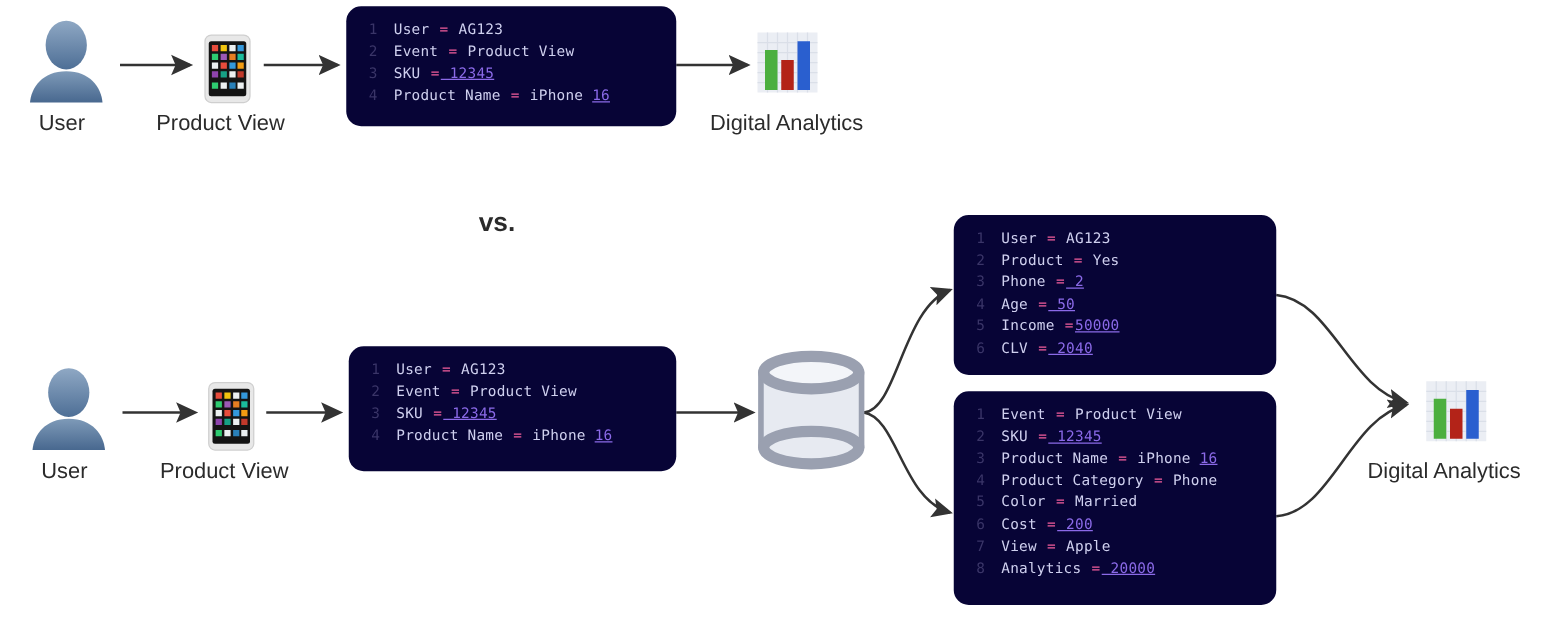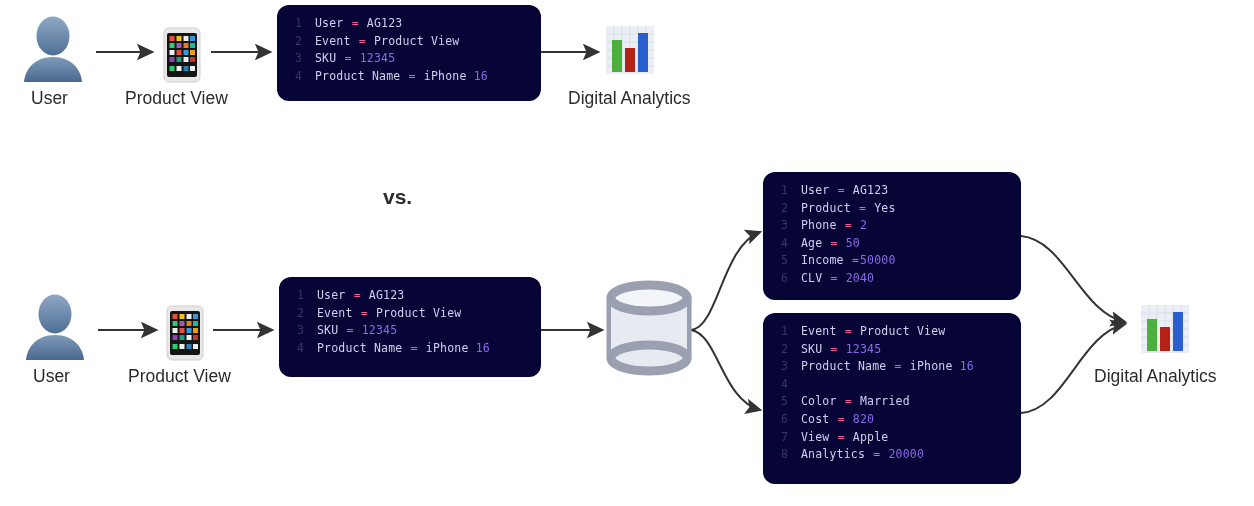--- a/index.html
+++ b/index.html
@@ -23,21 +23,21 @@
     letter-spacing:.2px;
     white-space:nowrap;
   }
   .cl{display:flex;align-items:baseline;height:17.6px;}
   .ln{
     width:28px;flex:none;color:#3a3568;font-size:11.5px;
     text-align:left;padding-left:8px;box-sizing:border-box;
   }
   .ctext{color:#cfd0ef;}
   .eq{color:#ef5d9b;padding:0 1px;}
-  .num{color:#8b6ae8;}
+  .num{color:#8b6ae8;text-decoration:underline;}
 
   
   .label{
     position:absolute;color:#2b2b2b;font-size:17.5px;
     font-family:"Liberation Sans",sans-serif;white-space:nowrap;
   }
   .vs{
     position:absolute;color:#2b2b2b;font-size:21px;font-weight:bold;
     font-family:"Liberation Sans",sans-serif;white-space:nowrap;
   }
@@ -178,21 +178,21 @@
         <line x1="32" y1="0" x2="32" y2="48"></line>
         <line x1="40" y1="0" x2="40" y2="48"></line>
       </g>
       <rect x="6" y="14" width="10" height="32" fill="#4caf3f"></rect>
       <rect x="19" y="22" width="10" height="24" fill="#b32318"></rect>
       <rect x="32" y="7" width="10" height="39" fill="#2a5fcf"></rect>
     </svg>
   </div>
   <div class="label" style="left:568px;top:88px;">Digital Analytics</div>
 
-  <div class="vs" style="left:383px;top:185px;">vs.</div>
+  <div class="vs" style="left:383px;top:167px;">vs.</div>
 
   <div class="icon" style="left:24px;top:290px;">
     <svg width="62" height="72" viewBox="0 0 62 72">
       <ellipse cx="31" cy="24" rx="16.5" ry="19.5" fill="url(#headg)"></ellipse>
       <path d="M31,45 C12,45 3,58 2,70 L60,70 C59,58 50,45 31,45 Z" fill="url(#bodyg)"></path>
     </svg>
   </div>
   <div class="label" style="left:33px;top:366px;">User</div>
 
   <div class="icon" style="left:166px;top:305px;">
@@ -289,28 +289,29 @@
       <div class="cl">
         <span class="ln">2</span>
         <span><span class="ctext">SKU </span><span class="eq">=</span><span class="num"> 12345</span></span>
       </div>
       <div class="cl">
         <span class="ln">3</span>
         <span><span class="ctext">Product Name </span><span class="eq">=</span><span class="ctext"> iPhone </span><span class="num">16</span></span>
       </div>
       <div class="cl">
         <span class="ln">4</span>
+        <span><span class="ctext">Product Category </span><span class="eq">=</span><span class="ctext"> Phone</span></span>
       </div>
       <div class="cl">
         <span class="ln">5</span>
         <span><span class="ctext">Color </span><span class="eq">=</span><span class="ctext"> Married</span></span>
       </div>
       <div class="cl">
         <span class="ln">6</span>
-        <span><span class="ctext">Cost </span><span class="eq">=</span><span class="num"> 820</span></span>
+        <span><span class="ctext">Cost </span><span class="eq">=</span><span class="num"> 200</span></span>
       </div>
       <div class="cl">
         <span class="ln">7</span>
         <span><span class="ctext">View </span><span class="eq">=</span><span class="ctext"> Apple</span></span>
       </div>
       <div class="cl">
         <span class="ln">8</span>
         <span><span class="ctext">Analytics </span><span class="eq">=</span><span class="num"> 20000</span></span>
       </div>
     </div>

